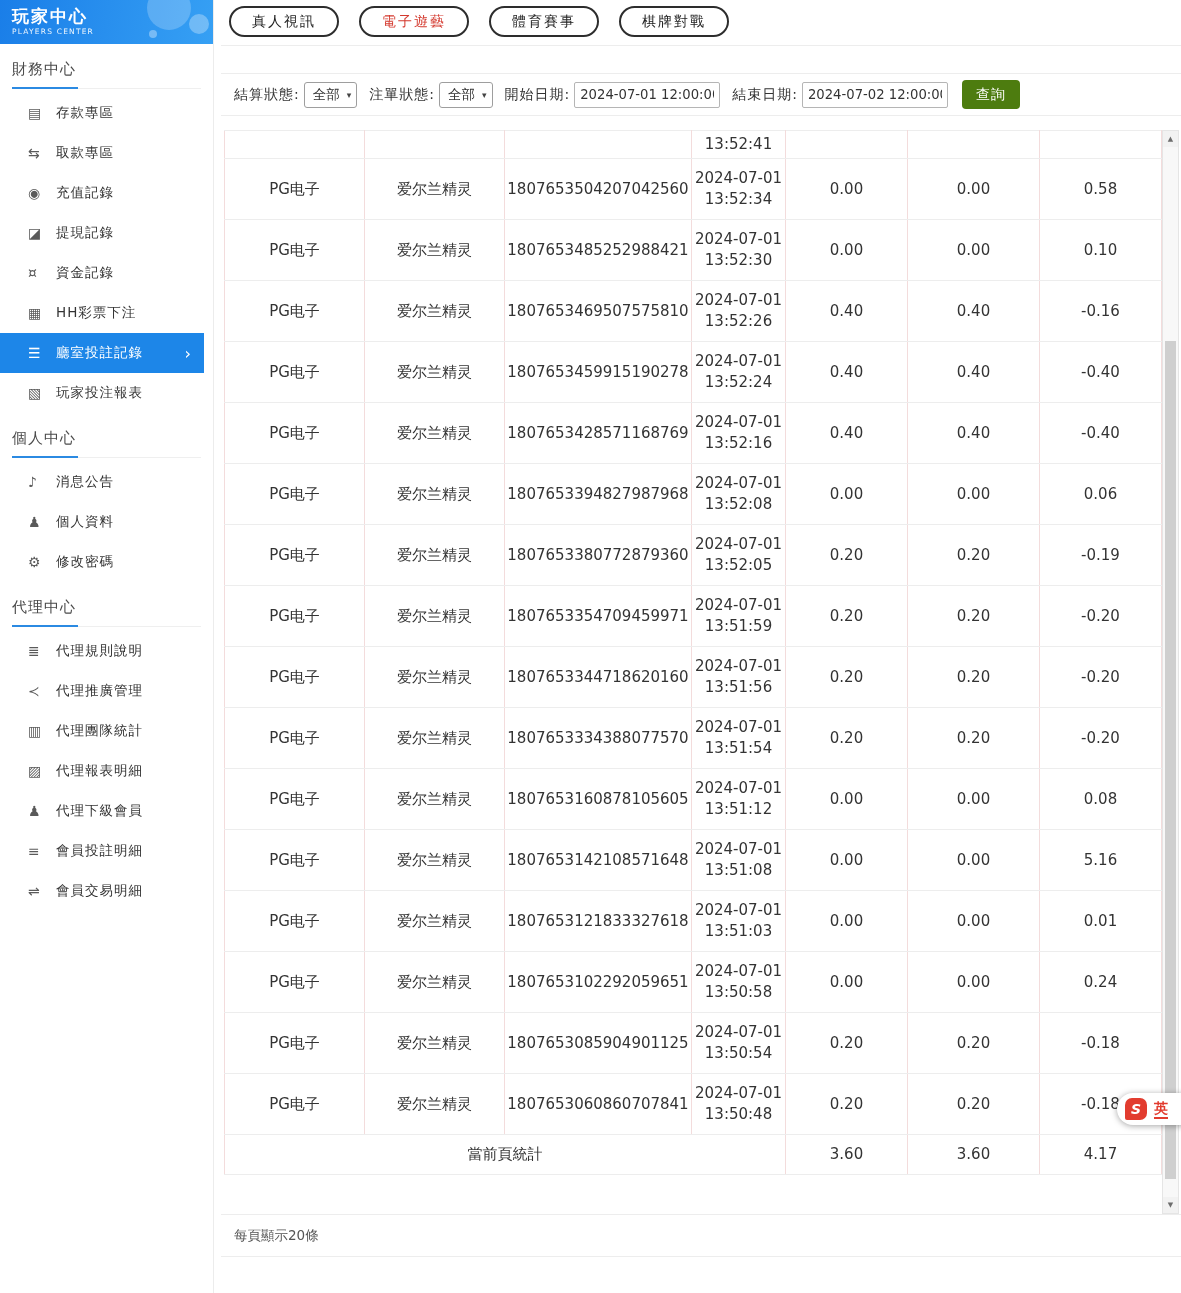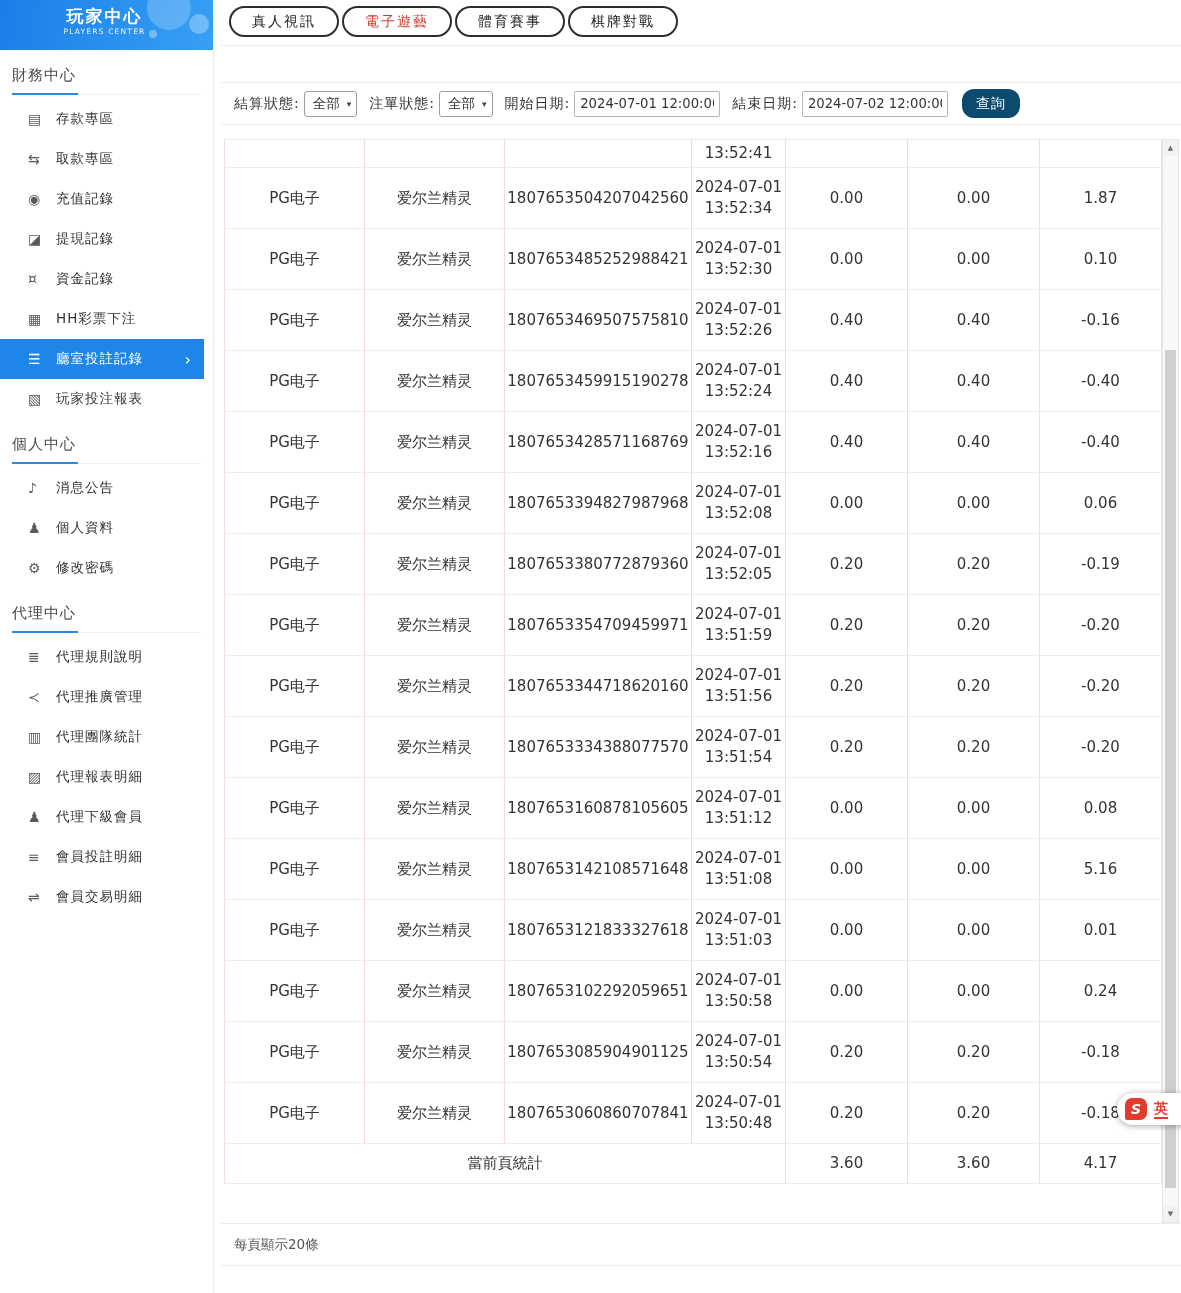--- a/index.html
+++ b/index.html
@@ -3,51 +3,51 @@
 <meta charset="utf-8">
 <style>
   * { margin:0; padding:0; box-sizing:border-box; }
   html,body { width:1181px; height:1293px; overflow:hidden; background:#fff;
     font-family:"DejaVu Sans","Liberation Sans",sans-serif; color:#333; }
   body { position:relative; }
   .app { display:flex; width:100%; height:100%; }
 
   
   .sidebar { width:214px; flex:0 0 214px; border-right:1px solid #ececec; background:#fff; }
-  .sidebar-header { height:50px; background:linear-gradient(100deg,#1a7ee8,#36a0f4); position:relative; overflow:hidden; padding:7px 16px 0 12px; color:#fff;text-align:center; }
+  .sidebar-header { height:44px; background:linear-gradient(100deg,#1a7ee8,#36a0f4); position:relative; overflow:hidden; padding:7px 16px 0 12px; color:#fff; }
   .sidebar-title { font-size:17px; font-weight:bold; letter-spacing:2px; line-height:19px; }
   .sidebar-sub { font-size:7.5px; letter-spacing:1.2px; opacity:.92; margin-top:1px; }
   .hdr-circle { position:absolute; border-radius:50%; background:rgba(255,255,255,.22); }
   .hdr-c1 { width:44px; height:44px; top:-14px; right:22px; }
   .hdr-c2 { width:20px; height:20px; top:14px; right:4px; background:rgba(255,255,255,.3); }
   .hdr-c3 { width:8px; height:8px; top:30px; right:56px; background:rgba(255,255,255,.35); }
 
   .section-title { margin:16px 12px 4px; font-size:15px; color:#4a4a4a; padding-bottom:9px; position:relative; border-bottom:1px solid #efefef; letter-spacing:1px; }
   .section-title::after { content:""; position:absolute; left:0; bottom:-1px; width:66px; height:2px; background:#2b8ae2; }
 
   .side-item { height:40px; display:flex; align-items:center; padding-left:28px; font-size:13.5px; color:#333; cursor:pointer; position:relative; letter-spacing:1px; }
   .side-item .ico { width:28px; font-size:14px; color:#5a5a5a; flex:0 0 28px; }
   .side-item.active { background:#1d86e8; color:#fff; width:204px; }
   .side-item.active .ico { color:#fff; }
   .side-item .chev { position:absolute; right:12px; color:#fff; font-size:16px; }
 
   
   .divider { width:7px; flex:0 0 7px; background:#fff; }
   .main { flex:1 1 auto; min-width:0; }
 
-  .tabs { padding:6px 0 8px 8px; display:flex; gap:3px; border-bottom:1px solid #ededed; }
+  .tabs { padding:6px 0 8px 8px; display:flex; gap:20px; border-bottom:1px solid #ededed; }
   .tab-pill { height:31px; padding:0 21px; border:2px solid #2d2d2d; border-radius:17px; background:#fff; font-size:14px; letter-spacing:2px; color:#222; cursor:pointer; font-family:inherit; display:flex; align-items:center; }
   .tab-pill.active { color:#d43a2f; }
 
-  .filter-bar { margin-top:36px; border-top:1px solid #ededed; border-bottom:1px solid #ededed; height:43px; display:flex; align-items:center; padding-left:13px; font-size:14px; color:#333; }
+  .filter-bar { margin-top:27px; border-top:1px solid #ededed; border-bottom:1px solid #ededed; height:43px; display:flex; align-items:center; padding-left:13px; font-size:14px; color:#333; }
   .flabel { margin-right:4px; letter-spacing:1px; }
   .select-box { border:1px solid #9e9e9e; border-radius:3px; height:26px; display:flex; align-items:center; padding:0 5px 0 8px; gap:7px; font-size:13.5px; background:#fff; margin-right:12px; cursor:pointer; }
   .select-box .caret { font-size:9px; color:#444; }
   .date-input { width:146px; height:26px; border:1px solid #b5b5b5; border-radius:2px; font-size:13.2px; padding:0 5px; color:#333; font-family:inherit; margin-right:12px; }
-  .search-btn { margin-left:2px; background:#0c4a6e; color:#fff; border:none; border-radius:12px; height:29px; padding:0 14px; font-size:14px; cursor:pointer; font-family:inherit; letter-spacing:1px; }
+  .search-btn { margin-left:2px; background:#4d7c0f; color:#fff; border:none; border-radius:4px; height:29px; padding:0 14px; font-size:14px; cursor:pointer; font-family:inherit; letter-spacing:1px; }
 
   .table-area { position:relative; margin-top:14px; height:1084px; }
   .bet-table { border-collapse:collapse; margin-left:3px; width:937px; table-layout:fixed; }
   .bet-table td { border:1px solid #ededed; border-left:1px solid #f3dcdc; border-right:1px solid #f3dcdc; text-align:center; font-size:15px; color:#333; line-height:21px; overflow:hidden; }
   .bet-table tr { height:61px;margin-top:30px; }
   .bet-table tr.partial-row { height:28px; }
   .bet-table tr.stats-row { height:40px; }
   .bet-table tr.stats-row td { font-size:15px; }
 
   .vscroll { position:absolute; top:0; right:2px; width:17px; height:1084px; background:#f8f8f8; border:1px solid #e5e5e5; }
@@ -209,21 +209,21 @@
               <td></td>
               <td></td>
             </tr>
             <tr>
               <td>PG电子</td>
               <td>爱尔兰精灵</td>
               <td>1807653504207042560</td>
               <td>2024-07-01<br>13:52:34</td>
               <td>0.00</td>
               <td>0.00</td>
-              <td>1.87</td>
+              <td>0.58</td>
             </tr>
             <tr>
               <td>PG电子</td>
               <td>爱尔兰精灵</td>
               <td>1807653485252988421</td>
               <td>2024-07-01<br>13:52:30</td>
               <td>0.00</td>
               <td>0.00</td>
               <td>0.10</td>
             </tr>

